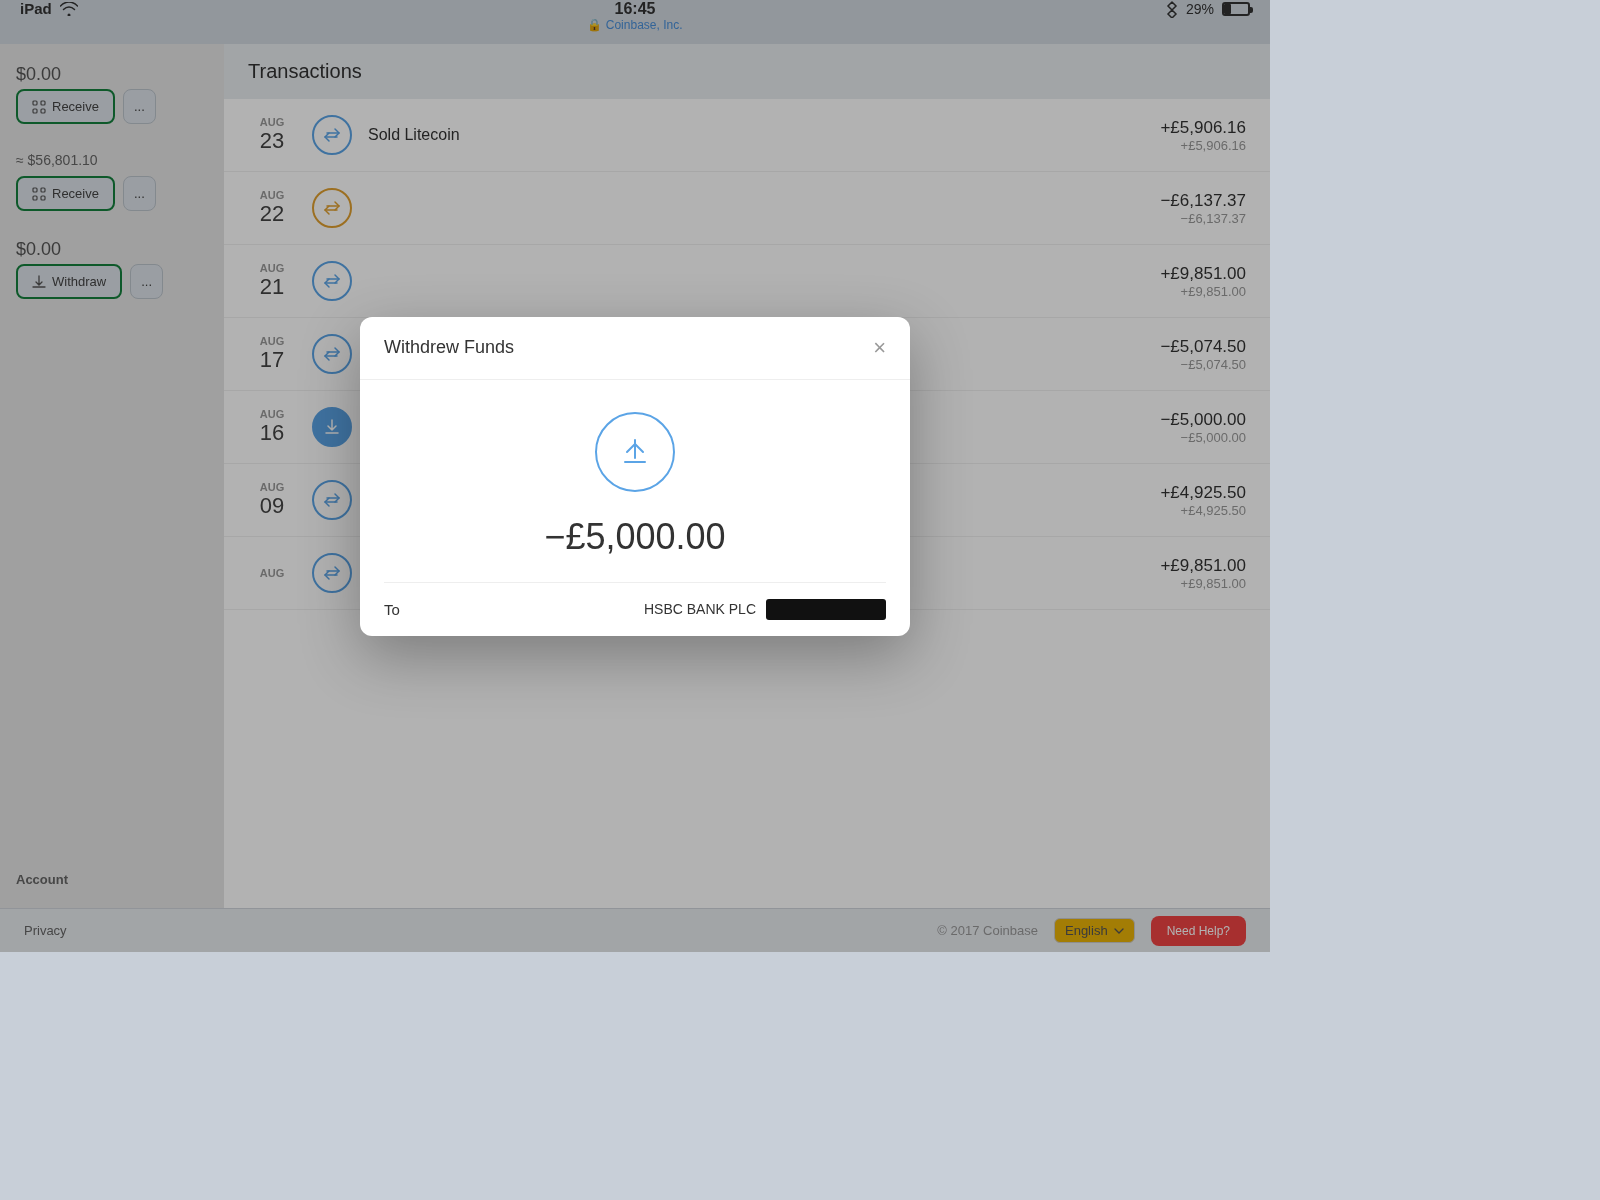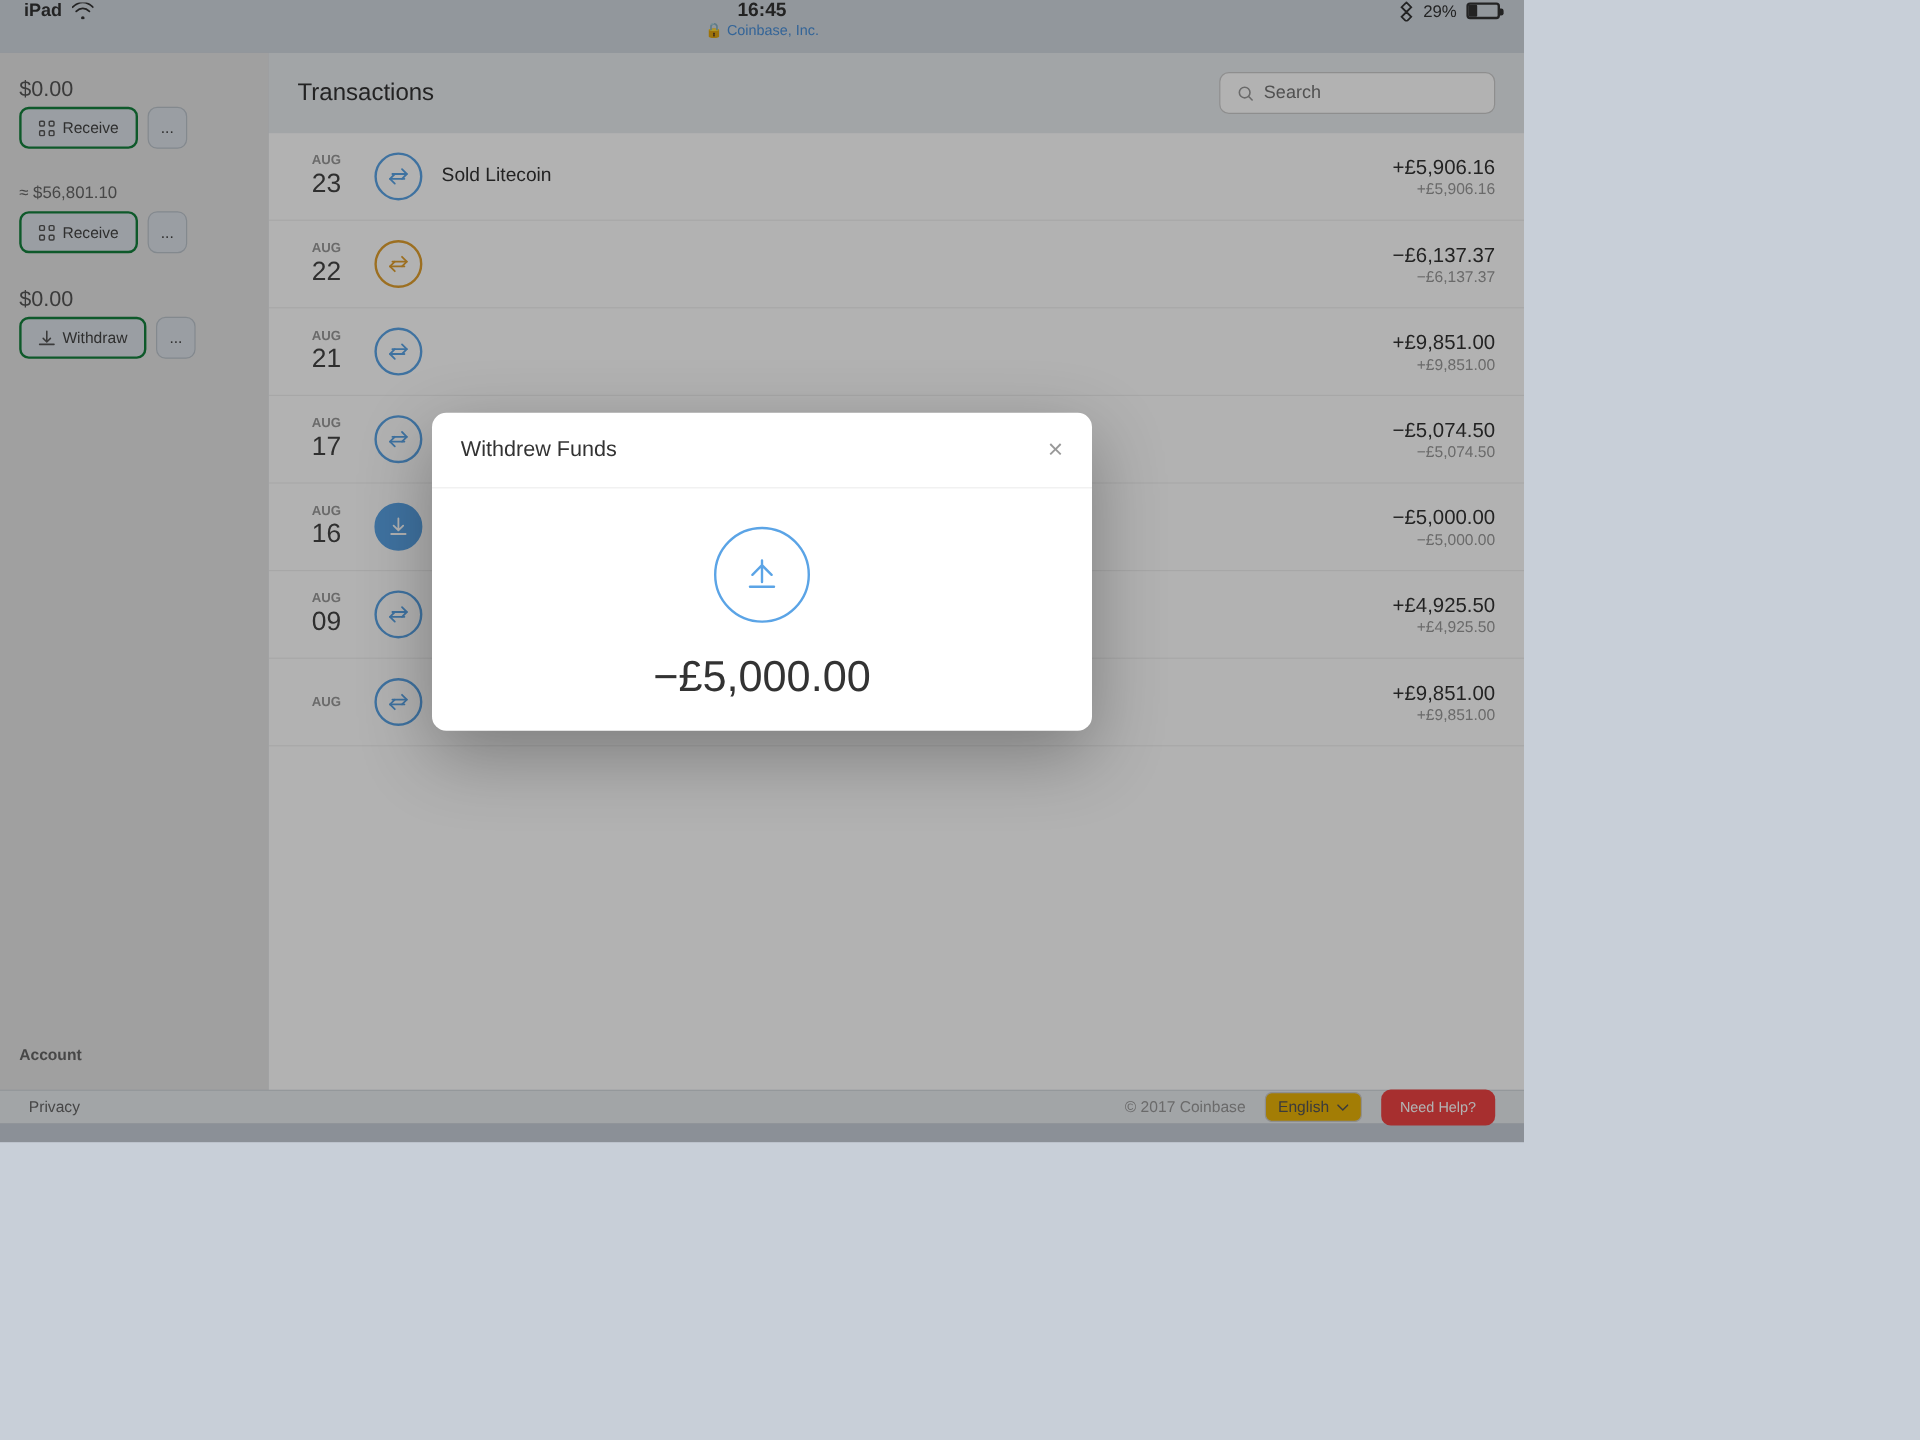--- a/index.html
+++ b/index.html
@@ -251,21 +251,21 @@
     }
     .tx-amount-secondary {
       font-size: 13px;
       color: #999;
     }
     .amount-positive { color: #333; }
     .amount-negative { color: #333; }
 
     
     .footer {
-      height: 28px;
+      height: 44px;
       background: #e8ecf0;
       display: flex;
       align-items: center;
       justify-content: space-between;
       padding: 0 24px;
       border-top: 1px solid #d0d5db;
     }
     .footer-privacy {
       font-size: 13px;
       color: #666;
@@ -497,27 +497,20 @@
 
     <div style="margin-top:auto;">
       <span class="sidebar-section-label">Account</span>
     </div>
   </div>
 
   <div class="content-area">
 
     <div class="transactions-header">
       <h2 class="transactions-title">Transactions</h2>
-      <div class="search-box">
-        <svg width="16" height="16" viewBox="0 0 16 16" fill="none">
-          <circle cx="7" cy="7" r="5" stroke="#999" stroke-width="1.5"></circle>
-          <path d="M11 11l3 3" stroke="#999" stroke-width="1.5" stroke-linecap="round"></path>
-        </svg>
-        <input class="search-input" type="text" placeholder="Search" style="">
-      </div>
     </div>
 
     <div class="transaction-list">
 
       <div class="transaction-row">
         <div class="tx-date">
           <div class="tx-date-month">AUG</div>
           <div class="tx-date-day">23</div>
         </div>
         <div class="tx-icon">
@@ -674,16 +667,23 @@
     </div>
     <div class="modal-body">
       <div class="modal-icon">
         <svg width="40" height="40" viewBox="0 0 40 40" fill="none">
           <path d="M20 8v18M12 20l8-8 8 8" stroke="#5ba4e6" stroke-width="2" stroke-linecap="round" stroke-linejoin="round"></path>
           <path d="M10 30h20" stroke="#5ba4e6" stroke-width="2" stroke-linecap="round"></path>
         </svg>
       </div>
       <div class="modal-amount">−£5,000.00</div>
 
+      <div class="modal-footer-row">
+        <span class="modal-to-label">To</span>
+        <div class="modal-bank-info">
+          <span>HSBC BANK PLC</span>
+          <span class="bank-redacted">​</span>
+        </div>
+      </div>
 
     </div>
   </div>
 </div>
 
 </body></html>

